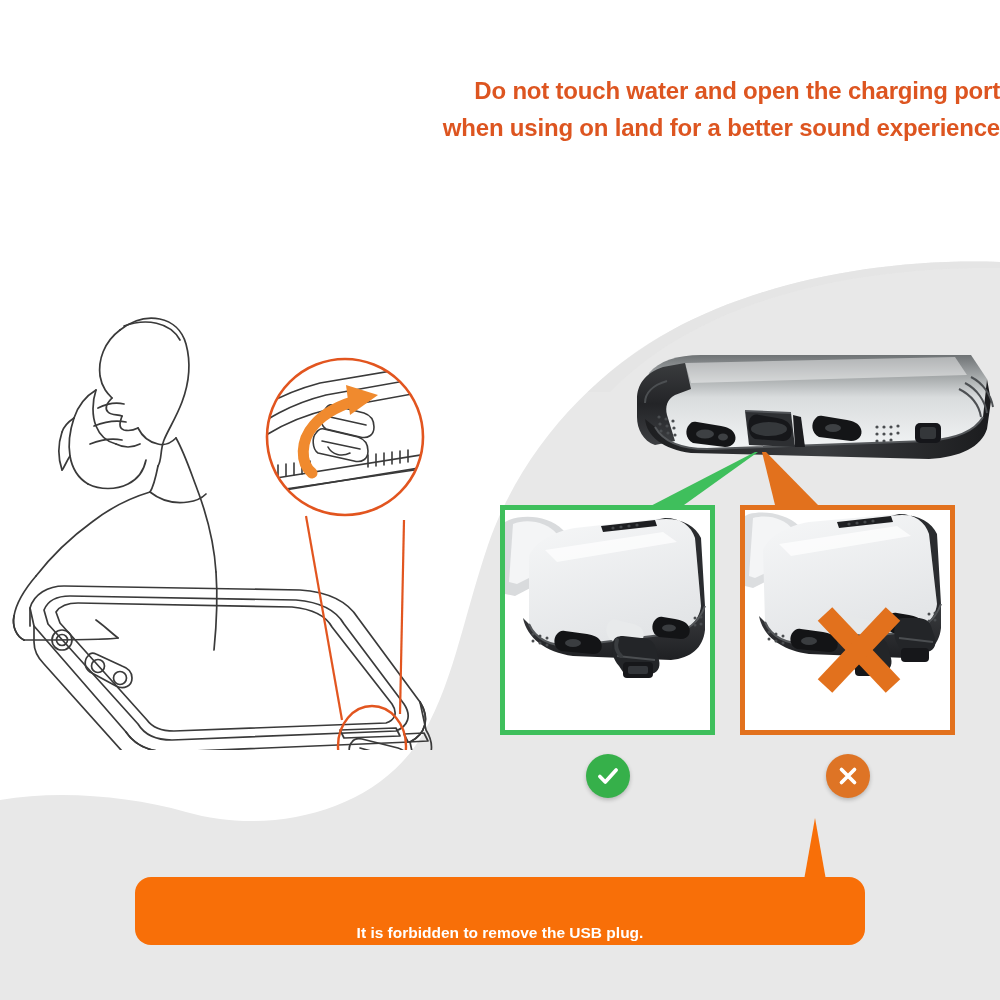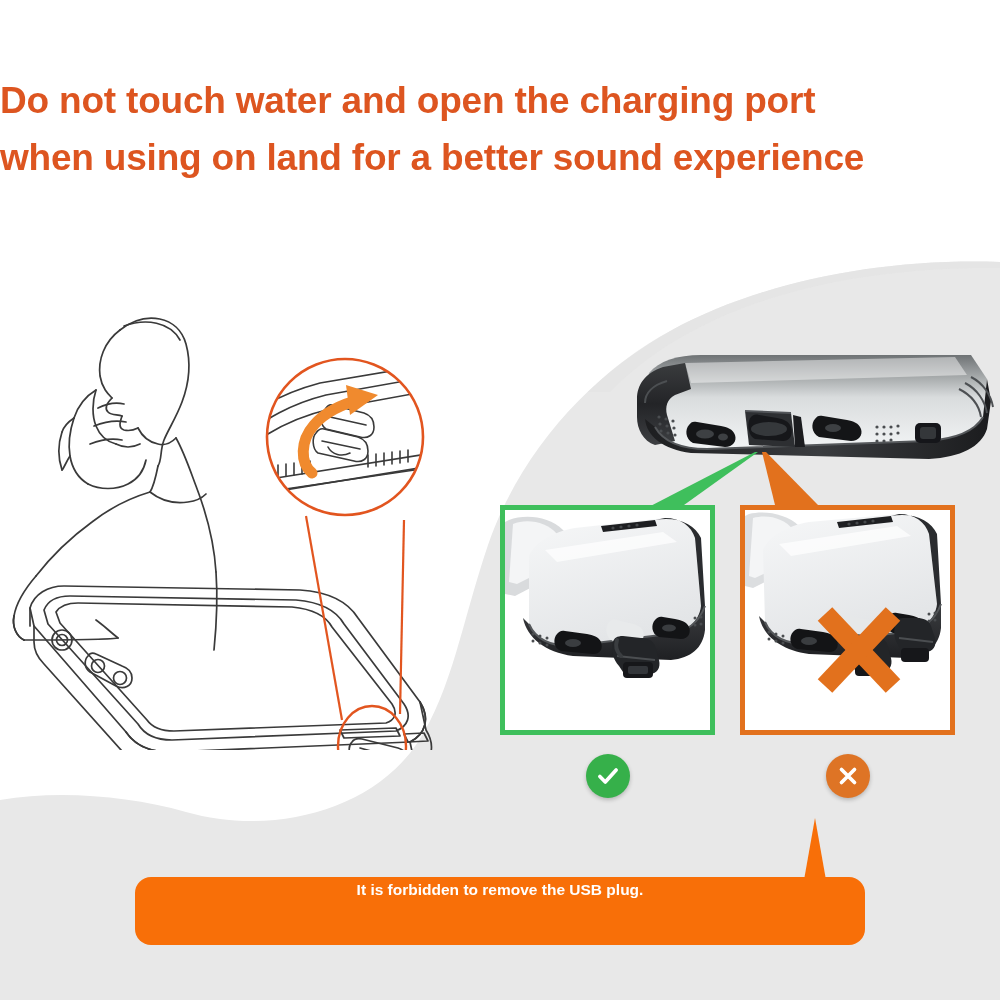--- a/index.html
+++ b/index.html
@@ -3,22 +3,22 @@
 <meta charset="utf-8">
 <title>Waterproof Case Instruction Infographic</title>
 <style>
   html,body{margin:0;padding:0;background:#ffffff;}
   body{width:1000px;height:1000px;overflow:hidden;
        font-family:"Liberation Sans","DejaVu Sans",sans-serif;}
 
   #stage{position:relative;width:1000px;height:1000px;background:#ffffff;overflow:hidden;}
 
   
-  .heading{position:absolute;left:0;top:72px;width:1000px;text-align:left;
-           color:#DD5520;font-weight:700;font-size:37px;line-height:1.55;
+  .heading{position:absolute;left:0;top:72px;width:1000px;text-align:right;
+           color:#DD5520;font-weight:700;font-size:24px;line-height:1.55;
            letter-spacing:-0.2px;}
   .heading .l2{display:block;}
 
   
   .bgsvg{position:absolute;left:0;top:0;width:1000px;height:1000px;}
 
   
   .lineart{position:absolute;left:0;top:290px;width:470px;height:460px;}
 
   
@@ -43,21 +43,21 @@
   .badge svg{width:26px;height:26px;}
   .badge-ok{left:586px;top:754px;background:#36B04A;}
   .badge-no{left:826px;top:754px;background:#DE7425;}
 
   
   .uparrow{position:absolute;left:795px;top:818px;width:40px;height:68px;}
 
   
   .banner{position:absolute;left:135px;top:877px;width:730px;height:68px;
           background:#F86F08;border-radius:16px;
-          display:flex;flex-direction:column;align-items:center;justify-content:flex-start;
+          display:flex;flex-direction:column;align-items:center;justify-content:flex-end;
           color:#ffffff;font-weight:700;font-size:15.5px;line-height:1.62;}
   .banner span{display:block;}
 </style>
 </head>
 <body>
 
 <div id="stage">
 
   <svg class="bgsvg" viewBox="0 0 1000 1000" preserveAspectRatio="none">
     <defs>

